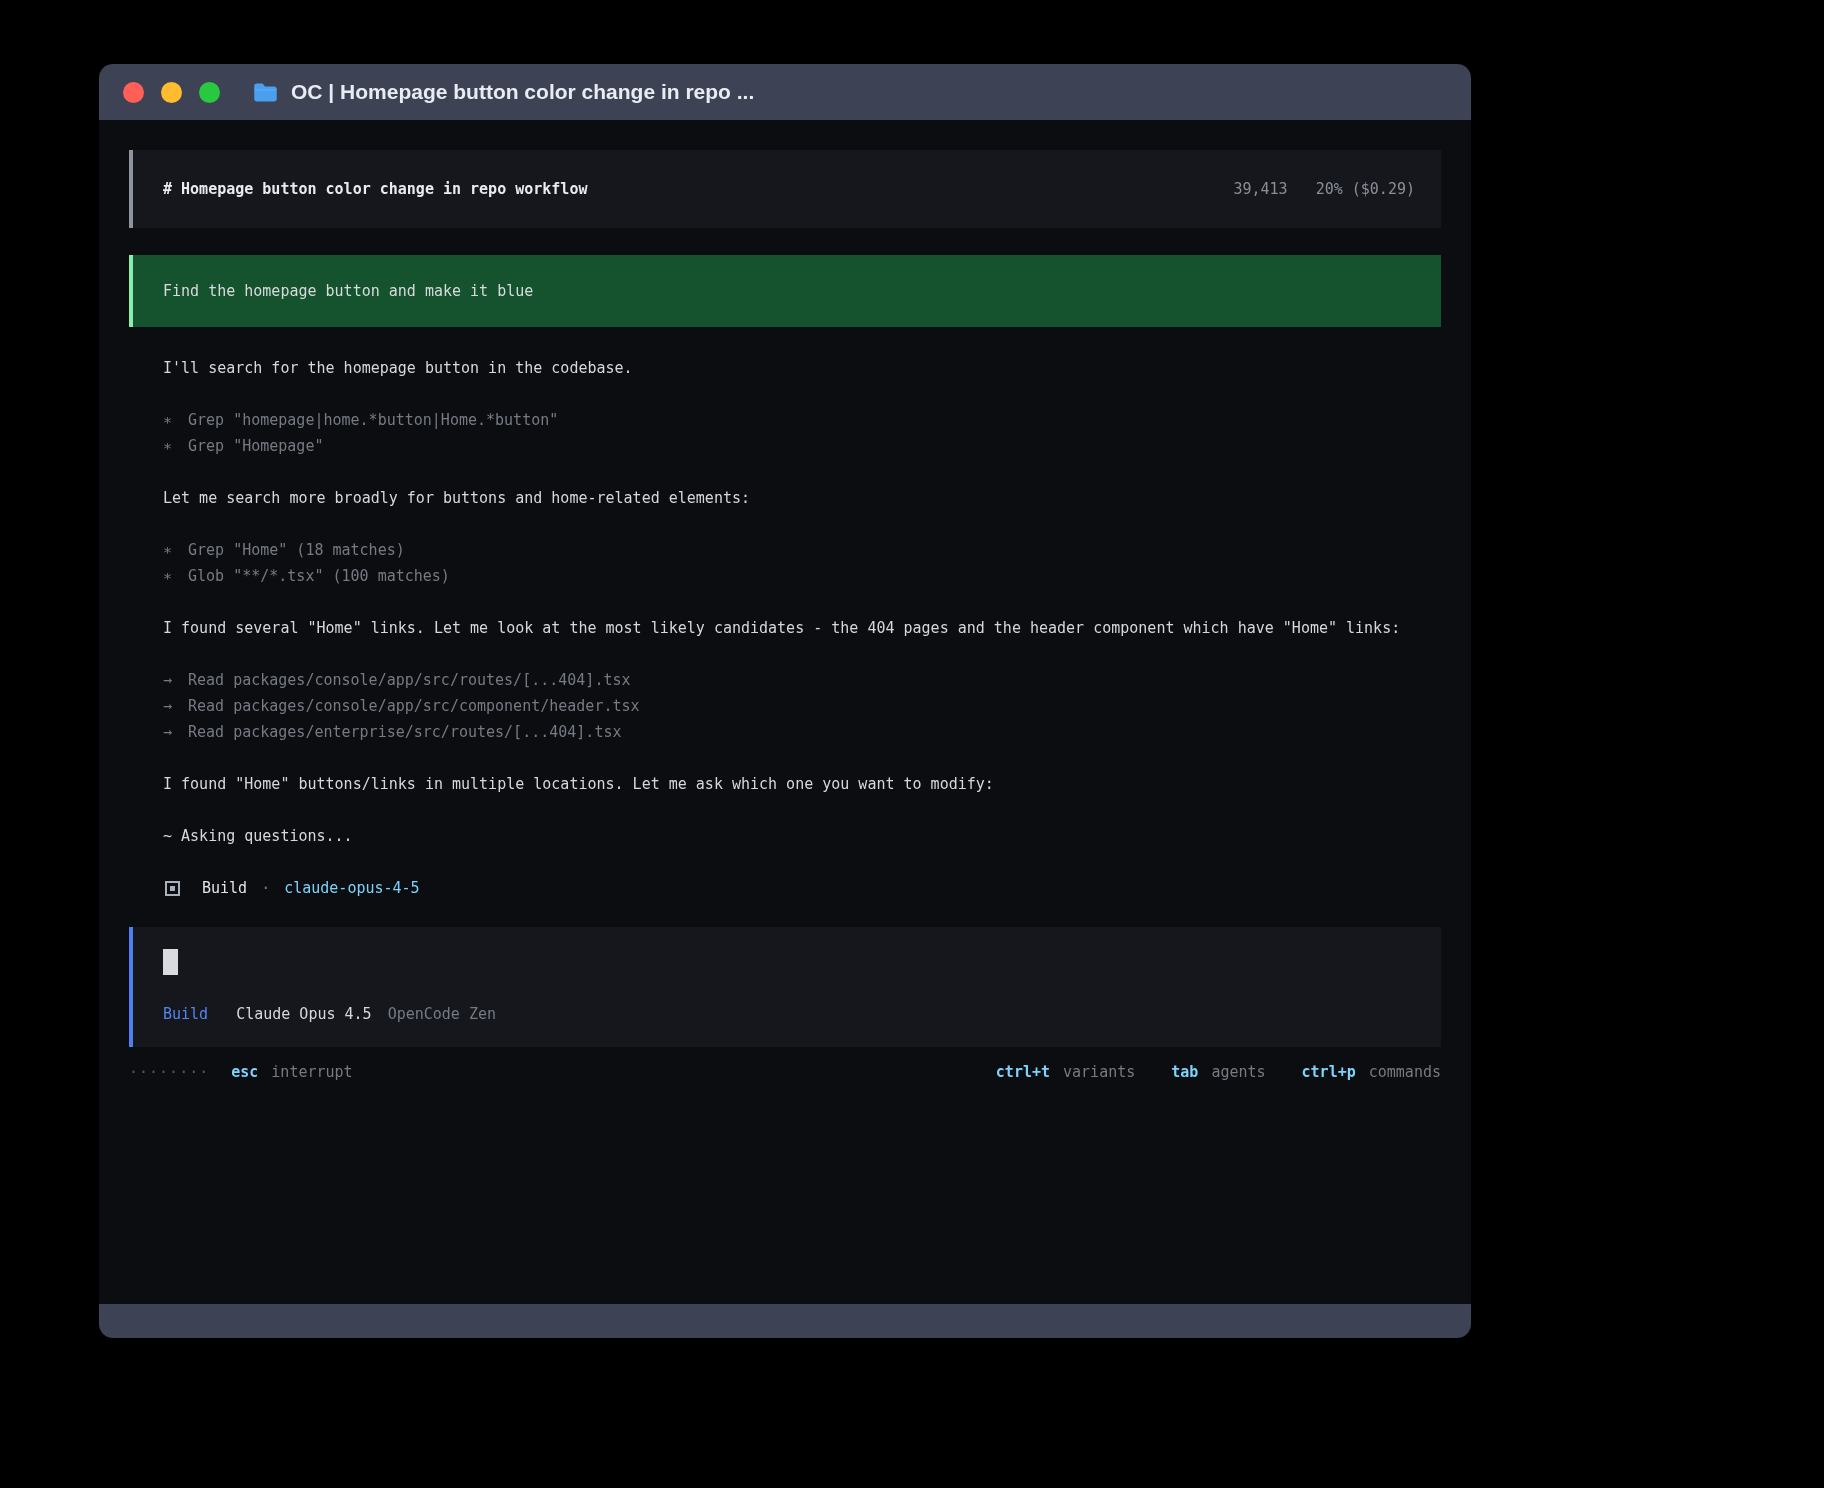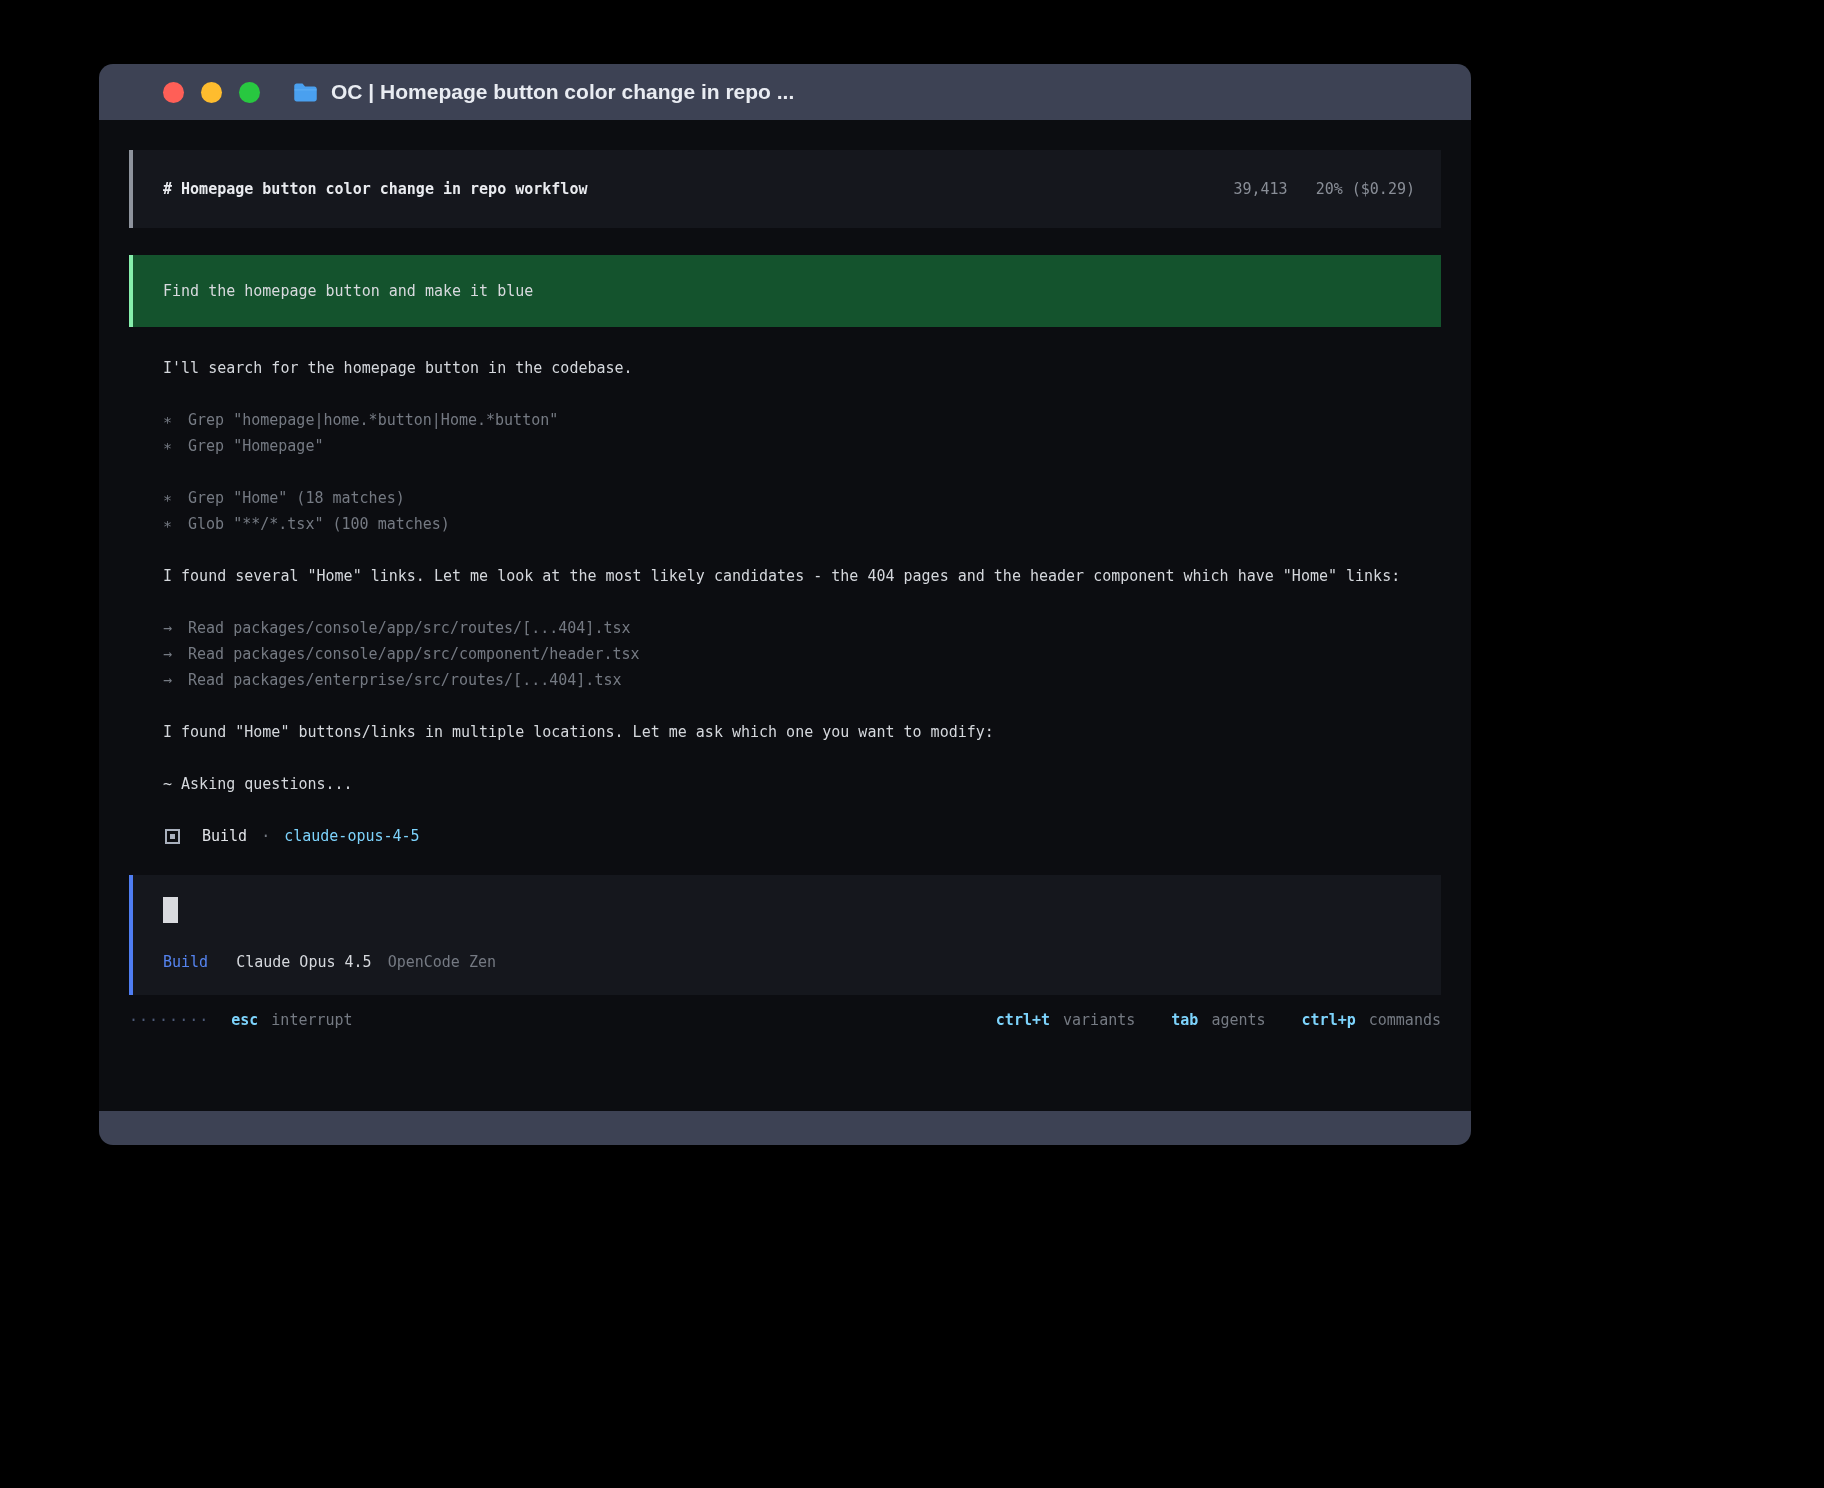--- a/index.html
+++ b/index.html
@@ -3,24 +3,23 @@
 <meta charset="utf-8">
 <style>
   * { margin:0; padding:0; box-sizing:border-box; }
   html,body { background:#000; }
   body {
     width:1824px; height:1488px; position:relative; overflow:hidden;
     font-family:"DejaVu Sans Mono", monospace;
   }
 
   .window {
-    position:absolute; left:99px; top:64px; width:1372px; height:1081px;
+    position:absolute; left:99px; top:64px; width:1372px; height:1274px;
     background:#3d4254; border-radius:14px; overflow:hidden;
     box-shadow:0 24px 70px rgba(0,0,0,0.65);
-    padding-left:40px;
   }
 
   
   .titlebar { height:56px; display:flex; align-items:center; padding:0 24px; }
   .lights { display:flex; gap:17px; margin-right:32px; }
   .light { width:21px; height:21px; border-radius:50%; }
   .light.red    { background:#ff5f57; }
   .light.yellow { background:#febc2e; }
   .light.green  { background:#28c840; }
   .folder { width:27px; height:27px; display:flex; align-items:center; }
@@ -125,20 +124,21 @@
         <div class="tool-line">
           <span class="bullet">∗</span>
           <span>Grep "homepage|home.*button|Home.*button"</span>
         </div>
         <div class="tool-line">
           <span class="bullet">∗</span>
           <span>Grep "Homepage"</span>
         </div>
       </div>
 
+      <p class="para">Let me search more broadly for buttons and home-related elements:</p>
 
       <div class="tool-group">
         <div class="tool-line">
           <span class="bullet">∗</span>
           <span>Grep "Home" (18 matches)</span>
         </div>
         <div class="tool-line">
           <span class="bullet">∗</span>
           <span>Glob "**/*.tsx" (100 matches)</span>
         </div>

